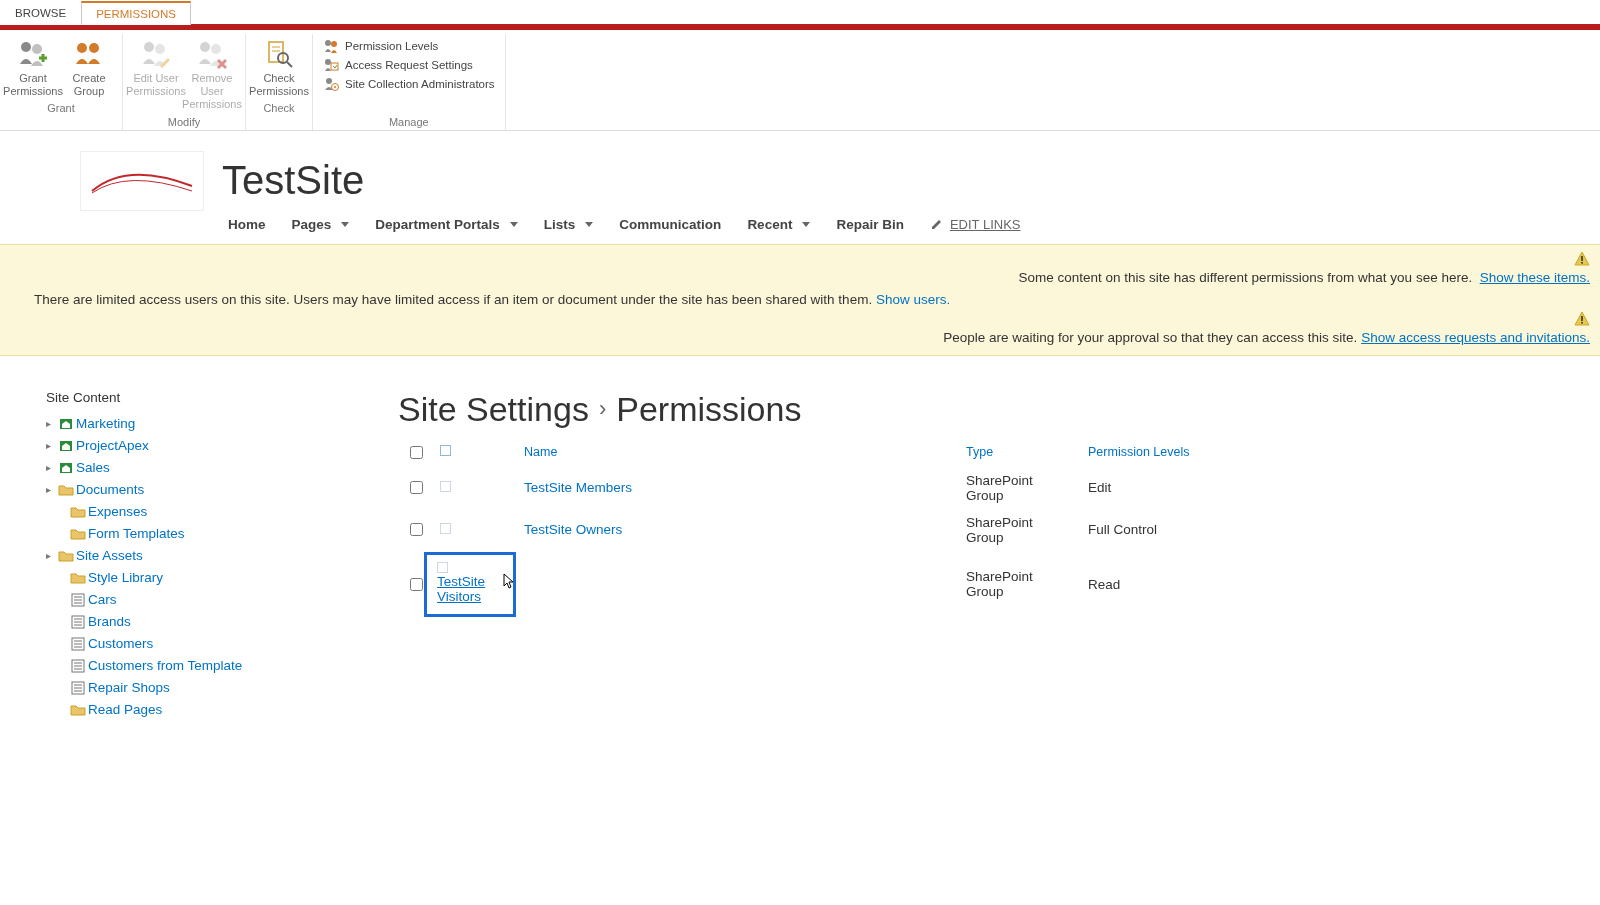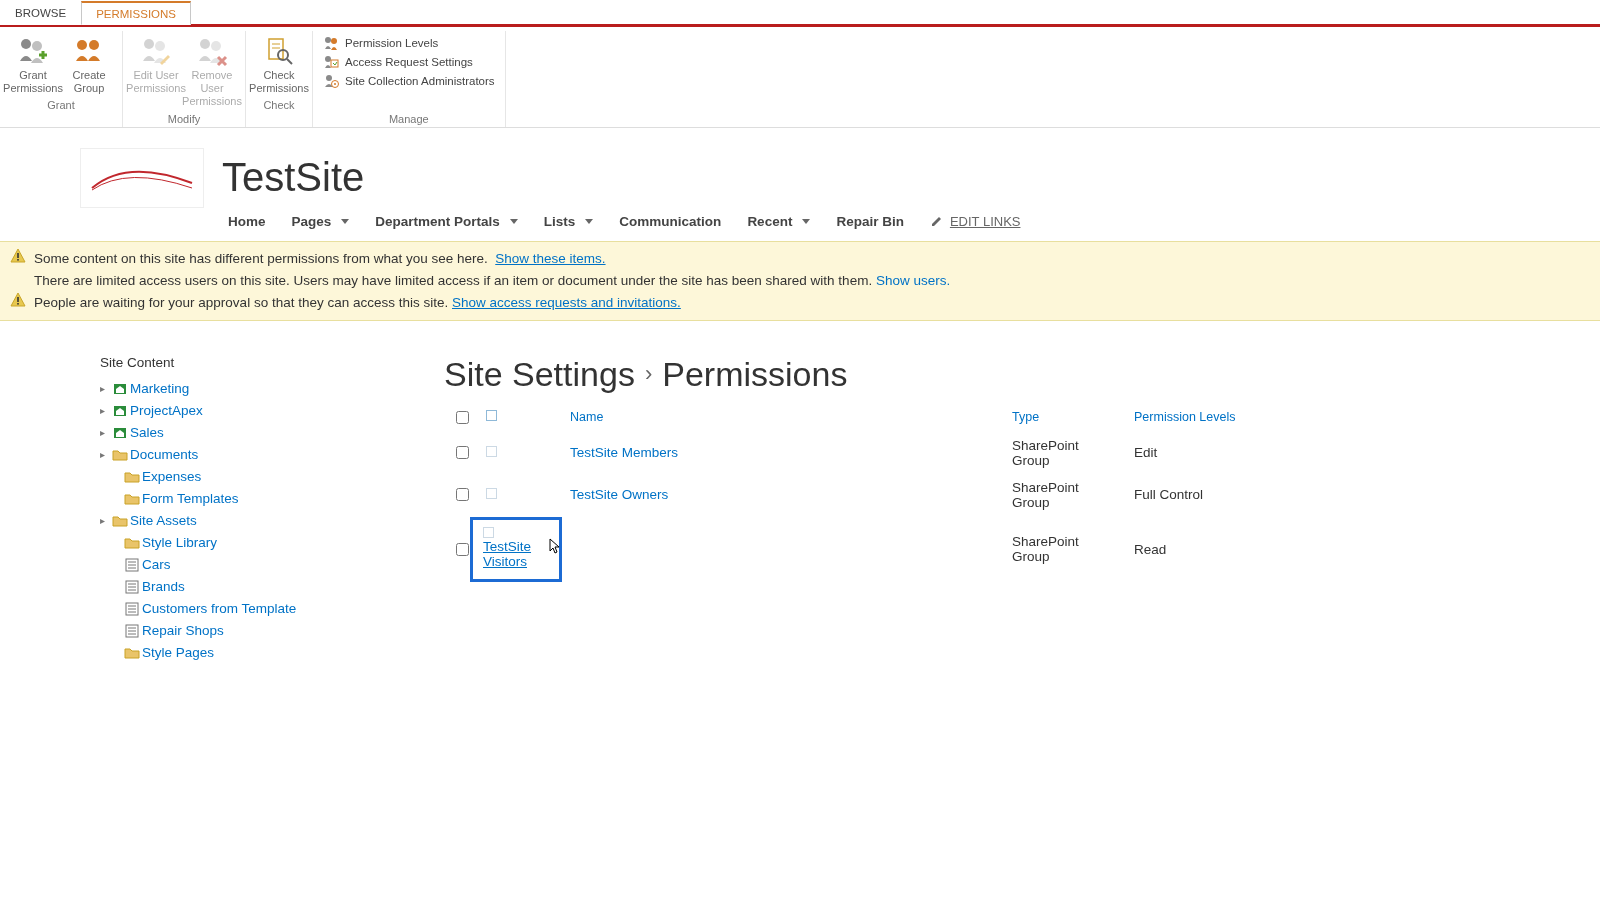--- a/index.html
+++ b/index.html
@@ -4,21 +4,21 @@
 <style>
   * { box-sizing: border-box; }
   body {
     margin: 0;
     font-family: "Segoe UI", sans-serif;
     font-size: 13px;
     color: #333;
     background: #fff;
   }
   
-  .page-tabs { display: flex; border-bottom: 3px solid #b91c1c; position: relative; z-index: 2; }
+  .page-tabs { display: flex; border-bottom: 6px solid #b91c1c; position: relative; z-index: 2; }
   .page-tab {
     padding: 5px 14px 4px;
     font-size: 11.5px;
     color: #444;
     cursor: pointer;
     border: 1px solid transparent;
     border-bottom: none;
     position: relative;
     top: 1px;
     background: #fff;
@@ -52,27 +52,27 @@
   
   .site-header { display: flex; align-items: center; padding: 20px 0 0 80px; gap: 18px; }
   .site-logo { width: 124px; height: 60px; border: 1px solid #eee; display:flex; align-items:center; justify-content:center; }
   .site-title { font-size: 40px; font-weight: 200; color: #333; text-align: center; }
   .site-nav { display: flex; align-items: center; gap: 26px; padding: 6px 0 12px 228px; font-size: 13.5px; }
   .site-nav-item { color: #444; cursor: pointer; display:inline-flex; align-items:center; gap:10px;font-weight:bold;}
   .caret-down { width:0; height:0; border-left:4px solid transparent; border-right:4px solid transparent; border-top:5px solid #666; display:inline-block; }
   .edit-links { color:#666; font-size:13px; display:inline-flex; align-items:center; gap:6px; cursor:pointer;text-decoration:underline;}
   
   .notif-area { background: #fdf7d9; border-top:1px solid #e8df9e; border-bottom:1px solid #e8df9e; padding: 6px 10px; }
-  .notif-line { display:flex; align-items:flex-start; gap:8px; font-size: 13.5px; color:#333; line-height:22px; }
+  .notif-line { display:flex; align-items:flex-end; font-size: 13.5px; color:#333; line-height:22px;flex-direction:column; }
   .notif-line a { color:#0072c6; text-decoration: underline; cursor:pointer;}
   .warn-icon { width:16px; height:16px; }
   .notif-plain { padding-left: 24px; font-size:13.5px; color:#333; line-height:22px;}
   .notif-plain a { color:#0072c6; cursor:pointer;}
   
-  .body-area { display:flex; padding: 34px 20px 0 100px; gap: 24px; align-items:flex-start;justify-content:space-between;}
+  .body-area { display:flex; padding: 34px 20px 0 46px; gap: 32px; align-items:flex-start;justify-content:space-between;}
   .tree { width: 320px; font-size: 13.5px;}
   .tree-title { color:#333; margin-bottom:8px;}
   .tree-item { display:flex; align-items:center; gap:2px; padding: 1px 0; color:#0072c6; cursor:pointer; line-height:20px;}
   .tree-item .expand { width:10px; color:#777; font-size:10px;}
   .node-icon { width:16px; height:16px; display:inline-flex; align-items:center; justify-content:center;}
   
   .main { flex: 1; }
   .breadcrumb { font-size: 34px; font-weight: 200; color:#333; margin-bottom: 6px; display:flex; align-items:center; gap:10px;}
   .bc-sep { font-size: 22px; color:#666; }
   .perm-table { width: 100%; margin-top: 8px; }
@@ -404,42 +404,54 @@
         <div class="tree-item" style="padding-left: 12px;">
           <span class="expand"></span>
           <span class="node-icon">
             <svg width="16" height="16" viewBox="0 0 16 16">
               <rect x="2" y="2" width="12" height="12" fill="#fff" stroke="#777"></rect>
               <line x1="4" y1="5" x2="12" y2="5" stroke="#777"></line>
               <line x1="4" y1="8" x2="12" y2="8" stroke="#777"></line>
               <line x1="4" y1="11" x2="12" y2="11" stroke="#777"></line>
             </svg>
           </span>
-          <span>Customers from Template</span>
+          <span>Customers</span>
         </div>
         <div class="tree-item" style="padding-left: 12px;">
           <span class="expand"></span>
           <span class="node-icon">
             <svg width="16" height="16" viewBox="0 0 16 16">
               <rect x="2" y="2" width="12" height="12" fill="#fff" stroke="#777"></rect>
               <line x1="4" y1="5" x2="12" y2="5" stroke="#777"></line>
               <line x1="4" y1="8" x2="12" y2="8" stroke="#777"></line>
               <line x1="4" y1="11" x2="12" y2="11" stroke="#777"></line>
             </svg>
           </span>
+          <span>Customers from Template</span>
+        </div>
+        <div class="tree-item" style="padding-left: 12px;">
+          <span class="expand"></span>
+          <span class="node-icon">
+            <svg width="16" height="16" viewBox="0 0 16 16">
+              <rect x="2" y="2" width="12" height="12" fill="#fff" stroke="#777"></rect>
+              <line x1="4" y1="5" x2="12" y2="5" stroke="#777"></line>
+              <line x1="4" y1="8" x2="12" y2="8" stroke="#777"></line>
+              <line x1="4" y1="11" x2="12" y2="11" stroke="#777"></line>
+            </svg>
+          </span>
           <span>Repair Shops</span>
         </div>
         <div class="tree-item" style="padding-left: 12px;">
           <span class="expand"></span>
           <span class="node-icon">
             <svg width="16" height="16" viewBox="0 0 16 16">
               <path d="M1 4 h5 l2 2 h7 v7 h-14 z" fill="#e9c46a" stroke="#c9a227"></path>
             </svg>
           </span>
-          <span>Style Pages</span>
+          <span>Read Pages</span>
         </div>
       </div>
   </div>
 
   <div class="main">
     <div class="breadcrumb">
       <span>Site Settings</span>
       <span class="bc-sep">›</span>
       <span>Permissions</span>
     </div>

